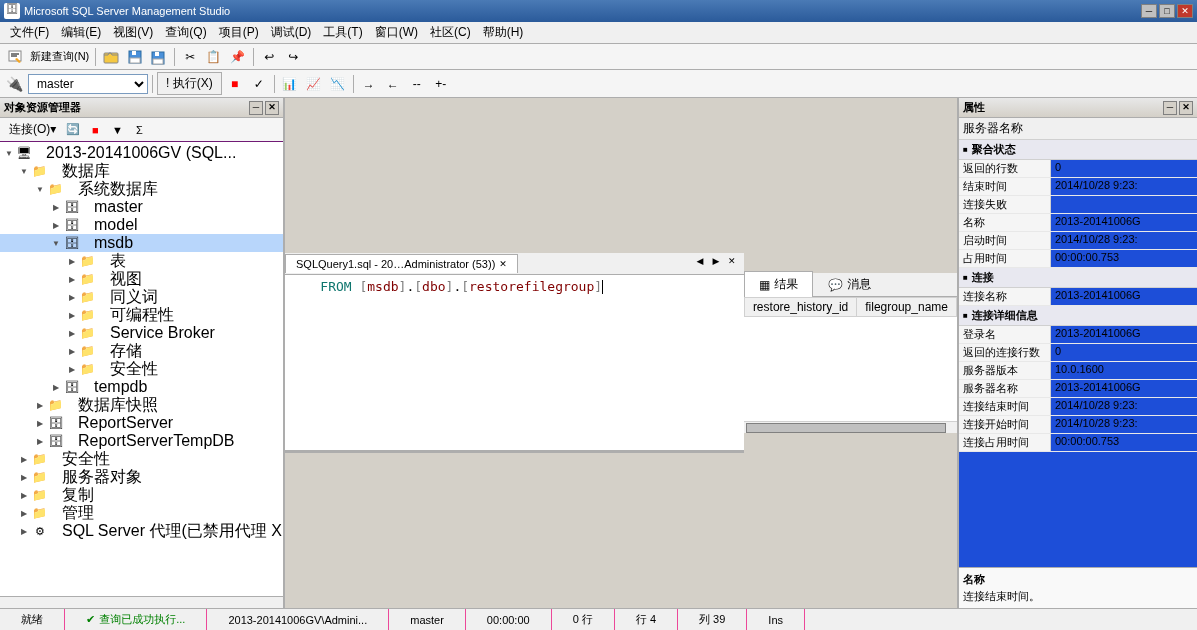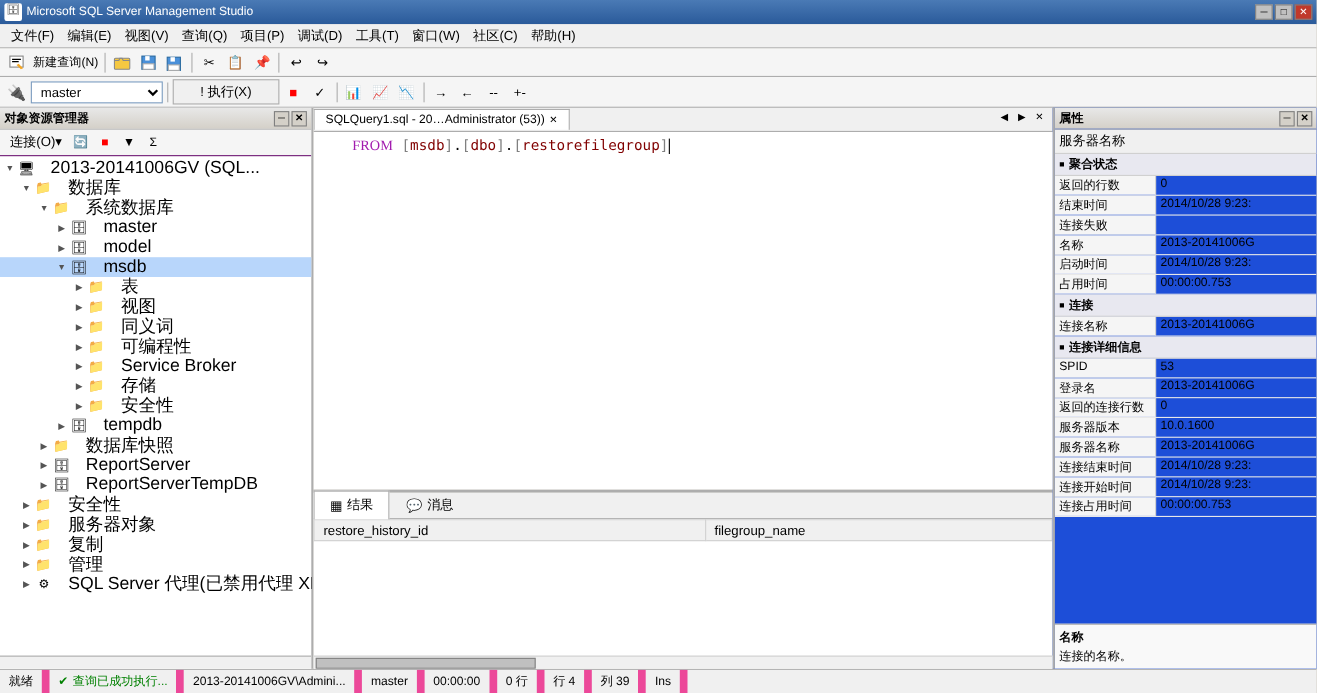--- a/index.html
+++ b/index.html
@@ -60,21 +60,21 @@
       height: 20px;
       border: 1px solid #7a9bbf;
       background: white;
       font-size: 12px;
       padding: 0 4px;
       width: 120px;
     }
     .execute-btn {
       background: #f0f0f0;
       border: 1px solid #adadad;
-      padding: 2px 24px;
+      padding: 2px 8px;
       cursor: pointer;
       font-size: 12px;
     }
 
     
     .main-layout {
       display: flex;
       height: calc(630px - 22px - 22px - 26px - 28px - 22px);
     }
 
@@ -150,22 +150,23 @@
     .oe-scrollbar-x {
       height: 12px;
       background: #f0f0f0;
       border-top: 1px solid #adadad;
     }
 
     
     .right-panel {
       flex: 1;
       display: flex;
-      flex-direction: column;
+      flex-direction: row;
       overflow: hidden;
+      align-items: center;
     }
 
     
     .query-editor-container {
       flex: 1;
       display: flex;
       flex-direction: column;
       border-bottom: 3px solid #adadad;
       min-height: 200px;
     }
@@ -194,21 +195,21 @@
     .query-editor {
       flex: 1;
       background: white;
       padding: 4px;
       font-family: Consolas, monospace;
       font-size: 13px;
       overflow: auto;
       position: relative;
     }
     .query-text { white-space: pre; }
-    .sql-keyword { color: #a21caf; font-family: Liberation Serif, serif; }
+    .sql-keyword { color: #0f766e; }
     .sql-bracket { color: #808080; }
     .sql-name { color: #800000; }
     .sql-cursor { display: inline-block; width: 1px; height: 14px; background: black; vertical-align: text-bottom; animation: blink 1s infinite; }
     @keyframes blink { 0%,100%{opacity:1} 50%{opacity:0} }
 
     
     .results-panel {
       height: 160px;
       display: flex;
       flex-direction: column;
@@ -318,22 +319,22 @@
     .status-bar {
       background: #f0f0f0;
       height: 22px;
       display: flex;
       align-items: center;
       border-top: 1px solid #adadad;
       font-size: 11px;
       gap: 0;
     }
     .status-item {
-      padding: 0 8px;
-      border-right: 7px solid #ec4899;
+      padding: 0 21px;
+      border-right: 1px solid #ec4899;
       height: 100%;
       display: flex;
       align-items: center;
       white-space: nowrap;
     }
     .status-success { color: green; display: flex; align-items: center; gap: 4px; }
 
     
     .tree-container::-webkit-scrollbar { width: 12px; }
     .tree-container::-webkit-scrollbar-track { background: #f0f0f0; }
@@ -698,24 +699,20 @@
       </div>
 
       <div class="prop-section-header">连接</div>
       <div class="prop-row">
         <div class="prop-name">连接名称</div>
         <div class="prop-value">2013-20141006G</div>
       </div>
 
       <div class="prop-section-header">连接详细信息</div>
       <div class="prop-row">
-        <div class="prop-name">SPID</div>
-        <div class="prop-value">53</div>
-      </div>
-      <div class="prop-row">
         <div class="prop-name">登录名</div>
         <div class="prop-value">2013-20141006G</div>
       </div>
       <div class="prop-row">
         <div class="prop-name">返回的连接行数</div>
         <div class="prop-value">0</div>
       </div>
       <div class="prop-row">
         <div class="prop-name">服务器版本</div>
         <div class="prop-value">10.0.1600</div>
@@ -732,21 +729,21 @@
         <div class="prop-name">连接开始时间</div>
         <div class="prop-value">2014/10/28 9:23:</div>
       </div>
       <div class="prop-row">
         <div class="prop-name">连接占用时间</div>
         <div class="prop-value">00:00:00.753</div>
       </div>
     </div>
     <div class="prop-desc">
       <div class="prop-desc-title">名称</div>
-      <div>连接的名称。</div>
+      <div>连接结束时间。</div>
     </div>
   </div>
 
 </div>
 
 <div class="status-bar">
   <div class="status-item">就绪</div>
   <div class="status-item status-success">
     <span style="color:green;">✔</span>
     <span>查询已成功执行...</span>

